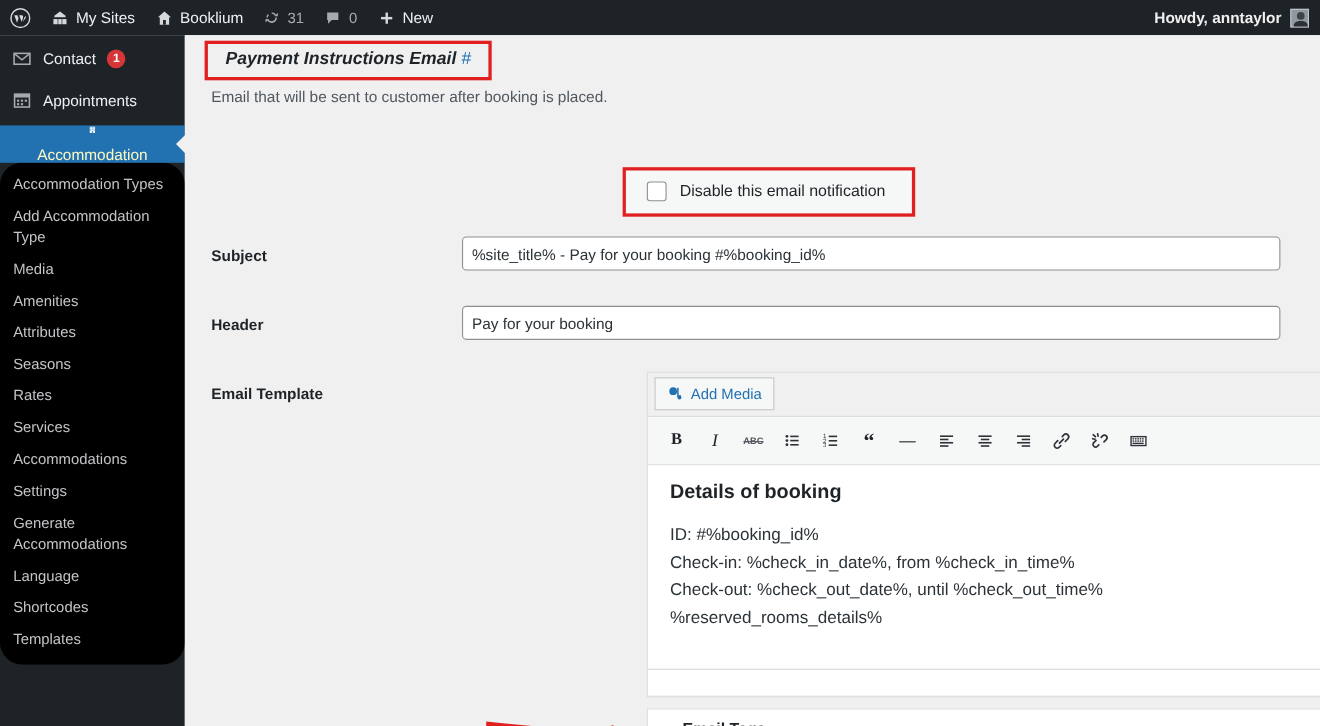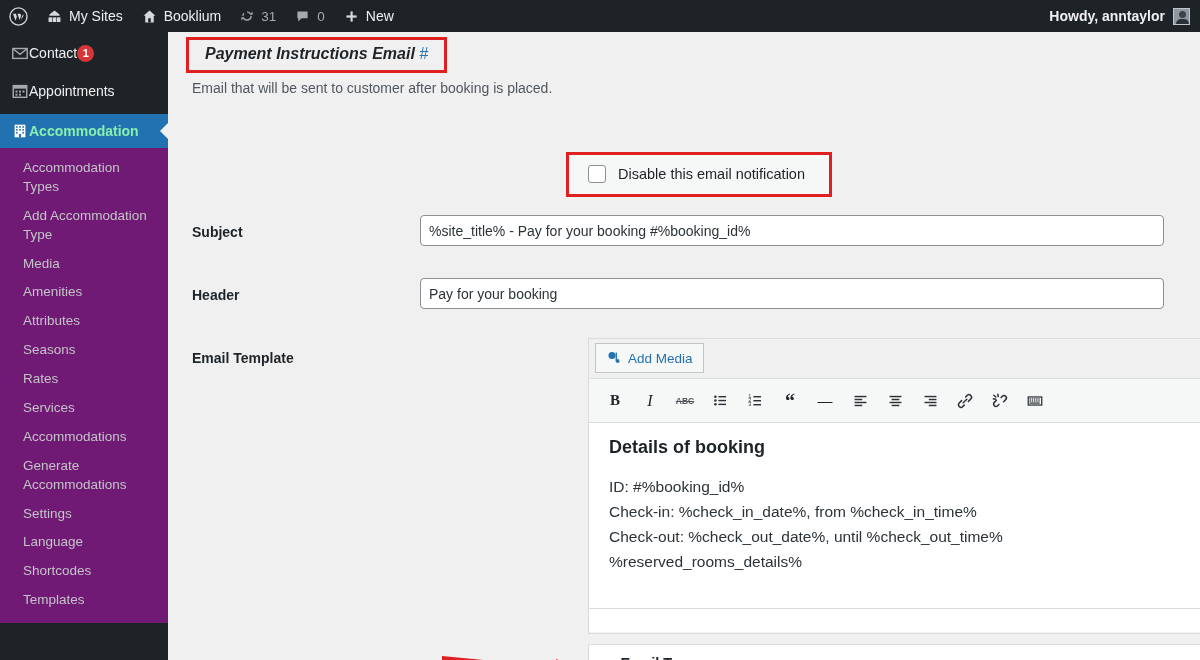--- a/index.html
+++ b/index.html
@@ -39,40 +39,40 @@
   }
   .icon-svg { display: block; }
   .num { color: #a7aaad; font-size: 13.5px; }
 
   
   #sidebar {
     position: absolute; top: 32px; left: 0; width: 168px; height: 628px;
     background: #1d2327; color: #f0f0f1;
   }
   .menu-top {
-    display: flex; align-items: center; 
+    display: flex; align-items: center; gap: 10px;
     height: 34px; padding: 0 11px; font-size: 14px; color: #f0f0f1;
     position: relative;
   }
   .menu-top.active {
-    background: #2271b1; color: #86efac; font-weight: 700;
+    background: #2271b1; color: #fef9c3; font-weight: 400; flex-direction: column;
   }
   .menu-top.active::after {
     content: ""; position: absolute; right: -1px; top: 50%;
     transform: translateY(-50%);
     border-style: solid; border-width: 9px 9px 9px 0;
     border-color: transparent #f0f0f1 transparent transparent;
   }
   .badge {
     display: inline-flex; align-items: center; justify-content: center;
     min-width: 17px; height: 17px; padding: 0 4px;
     background: #d63638; color: #fff; font-size: 11px;
     border-radius: 9px; font-weight: 600;
   }
-  .submenu { background: #701a75; padding: 6px 0 8px 12px; }
+  .submenu { background: #000000; padding: 6px 0 8px 1px; border-radius: 20px; }
   .submenu-item {
     display: block; padding: 5px 11px 5px 11px;
     font-size: 13.5px; color: #c3c4c7; line-height: 1.4;
   }
 
   
   #main {
     position: absolute; top: 32px; left: 168px;
     width: 1032px; height: 628px; background: #f0f0f1;
   }
@@ -280,22 +280,22 @@
     <div class="submenu">
       <a class="submenu-item">Accommodation Types</a>
       <a class="submenu-item">Add Accommodation Type</a>
       <a class="submenu-item">Media</a>
       <a class="submenu-item">Amenities</a>
       <a class="submenu-item">Attributes</a>
       <a class="submenu-item">Seasons</a>
       <a class="submenu-item">Rates</a>
       <a class="submenu-item">Services</a>
       <a class="submenu-item">Accommodations</a>
+      <a class="submenu-item">Settings</a>
       <a class="submenu-item">Generate Accommodations</a>
-      <a class="submenu-item">Settings</a>
       <a class="submenu-item">Language</a>
       <a class="submenu-item">Shortcodes</a>
       <a class="submenu-item">Templates</a>
     </div>
   </div>
 
   <div id="main">
 
     <div id="page-title-wrap">
       <div id="page-title">

